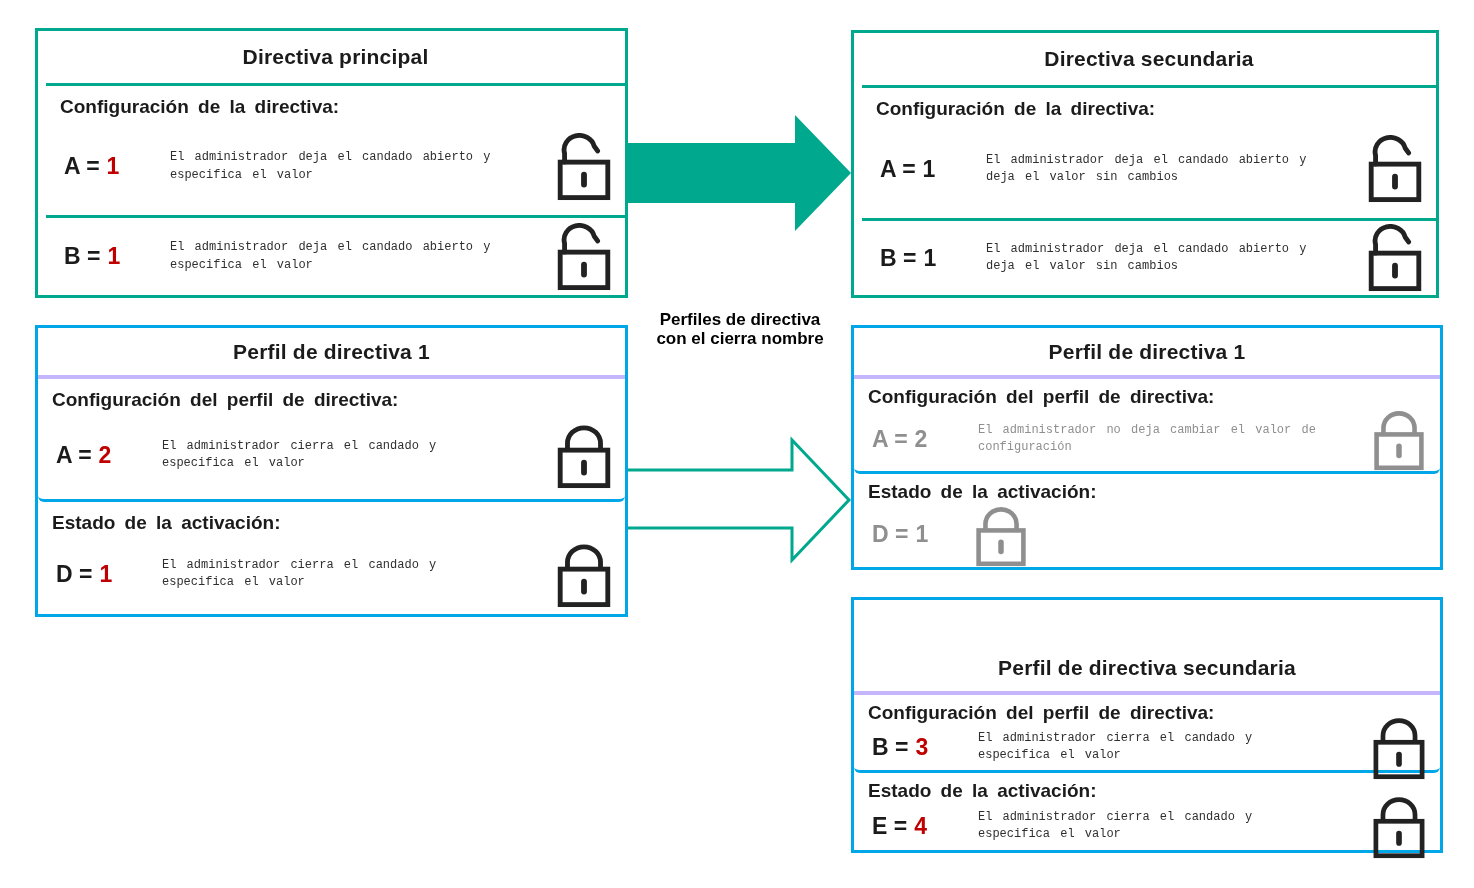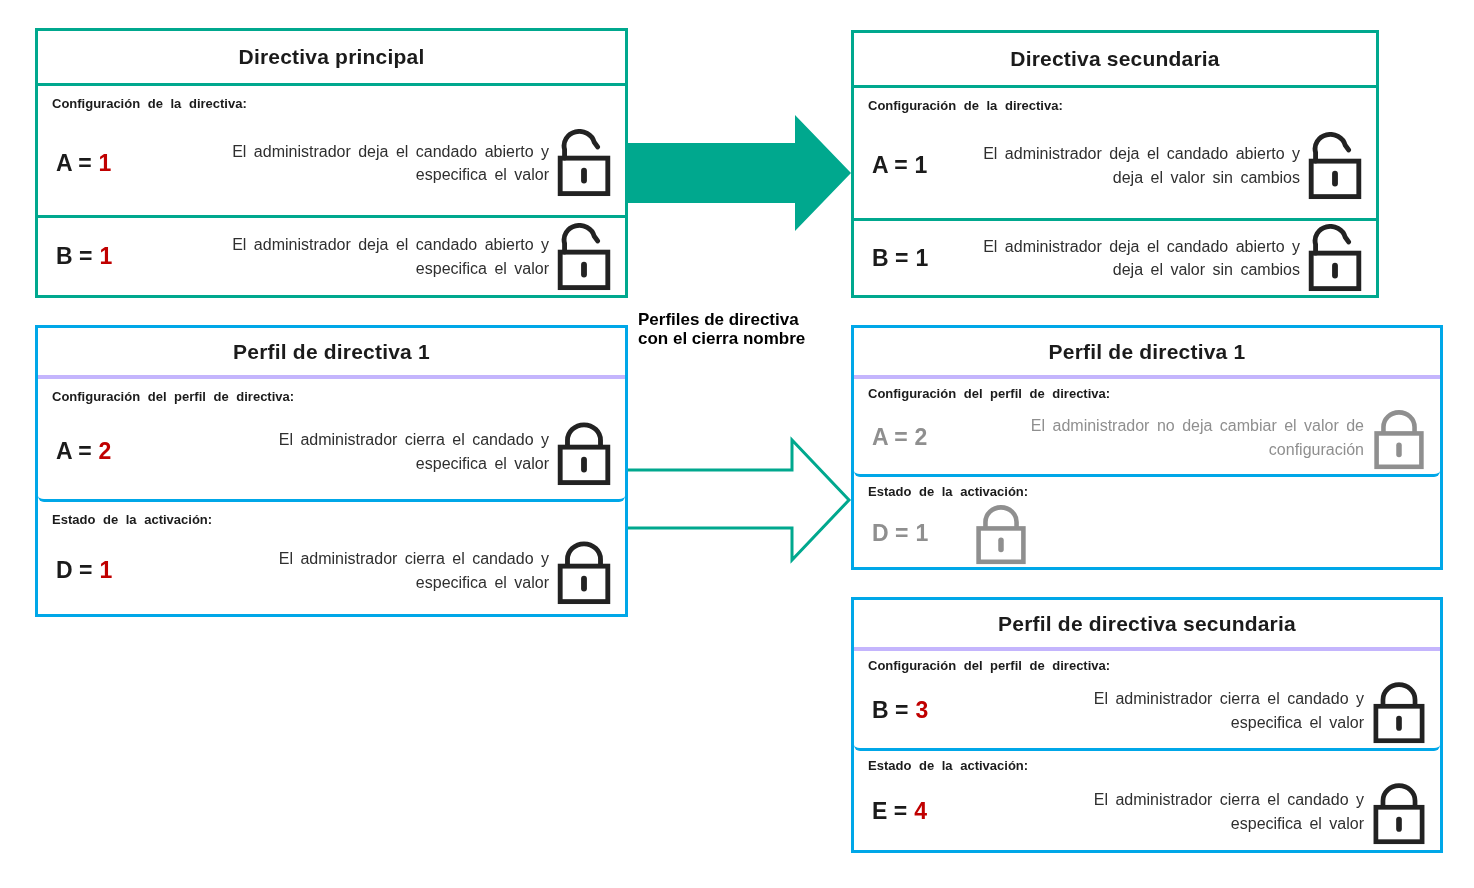--- a/index.html
+++ b/index.html
@@ -1,55 +1,55 @@
 <!DOCTYPE html>
 <html><head>
 <meta charset="utf-8">
 <style>
   html,body{margin:0;padding:0;background:#ffffff;}
   .canvas{
     position:relative;width:1474px;height:888px;background:#ffffff;overflow:hidden;
     font-family:"Liberation Sans","DejaVu Sans",sans-serif;color:#1b1b1b;
   }
   .box{position:absolute;box-sizing:border-box;display:flex;flex-direction:column;background:#fff;}
-  .box.teal{border:3px solid #00a88e;}
+  .box.teal{border:3px solid #00a88e;padding-left:8px;}
   .box.blue{border:3px solid #00a7e8;}
   .box-title{
     flex:0 0 auto;display:flex;align-items:center;justify-content:center;
     font-size:21px;font-weight:bold;color:#1b1b1b;letter-spacing:.2px;
   }
   .teal .box-title{border-bottom:3px solid #00a88e;}
   .blue  .box-title{border-bottom:4px solid #c4b5fd;}
   .section{box-sizing:border-box;display:flex;flex-direction:column;min-height:0;}
   .section.divided-teal{border-bottom:3px solid #00a88e;}
   .section.divided-blue{border-bottom:3px solid #00a7e8;border-radius:6px;}
   .section.grow{flex:1 1 auto;}
   .sec-header{
-    flex:0 0 auto;padding:10px 14px 0 14px;font-size:13px;font-weight:bold;
+    flex:0 0 auto;padding:10px 14px 0 14px;font-size:19px;font-weight:bold;
     word-spacing:4px;color:#1b1b1b;
   }
   .row{flex:1 1 auto;display:flex;align-items:center;padding:2px 12px 2px 18px;min-height:0;}
   .var{
     flex:0 0 100px;display:flex;align-items:baseline;gap:7px;
     font-size:23px;font-weight:bold;white-space:nowrap;
   }
   .desc{
-    flex:1 1 auto;text-align:right;font-size:16px;line-height:1.45;
-    word-spacing:3px;color:#2f2f2f;padding:0 6px;
+    flex:1 1 auto;text-align:left;font-size:12px;line-height:1.45;
+    word-spacing:3px;color:#2f2f2f;padding:0 6px;font-family:Liberation Mono, monospace;
   }
   .desc-inner{display:inline-block;max-width:340px;}
   .lock{flex:0 0 58px;display:flex;align-items:center;justify-content:center;color:#222222;}
   .lock svg{display:block;}
   .tone-red{color:#c00000 !important;}
   .tone-gray{color:#8f8f8f !important;}
   .tone-dark{color:#1b1b1b;}
   .tone-black{color:#222222;}
   .arrow{position:absolute;}
   .connector-label{
-    position:absolute;left:638px;top:310px;width:204px;
+    position:absolute;left:638px;top:310px;width:204px;text-align:center;
     font-size:17px;font-weight:bold;line-height:1.12;color:#000;
   }
   .connector-label span{display:block;}
 </style>
 </head>
 <body>
 
 <div class="canvas">
 
   <div class="box teal" style="left:35px;top:28px;width:593px;height:270px;">
@@ -82,21 +82,21 @@
           <svg width="56" height="68" viewBox="0 0 56 70">
               <path d="M8 30 V21 A15.5 14.5 0 0 1 38.5 13.5 L42 18.5" fill="none" stroke="currentColor" stroke-width="5" stroke-linecap="round"></path>
               <rect x="3.5" y="30" width="49" height="36.5" fill="none" stroke="currentColor" stroke-width="5"></rect>
               <rect x="25" y="40" width="6" height="16" rx="3" fill="currentColor"></rect>
             </svg>
         </span>
       </div>
     </div>
   </div>
 
-  <div class="box teal" style="left:851px;top:30px;width:528px;height:268px;">
+  <div class="box teal" style="left:851px;top:30px;width:588px;height:268px;">
     <div class="box-title" style="height:52px;">Directiva secundaria</div>
     <div class="section divided-teal" style="height:133px;">
       <div class="sec-header">Configuración de la directiva:</div>
       <div class="row">
         <div class="var">
           <span class="tone-dark">A =</span>
           <span class="tone-dark">1</span>
         </div>
         <div class="desc"><span class="desc-inner tone-normal">El administrador deja el candado abierto y deja el valor sin cambios</span></div>
         <span class="lock tone-black">
@@ -195,21 +195,21 @@
               <path d="M11 30 V23 A17 16 0 0 1 45 23 V30" fill="none" stroke="currentColor" stroke-width="5"></path>
               <rect x="3.5" y="30" width="49" height="36.5" fill="none" stroke="currentColor" stroke-width="5"></rect>
               <rect x="25" y="40" width="6" height="16" rx="3" fill="currentColor"></rect>
             </svg>
         </span>
       </div>
     </div>
   </div>
 
   <div class="box blue" style="left:851px;top:597px;width:592px;height:256px;">
-    <div class="box-title" style="height:47px;">Perfil de directiva secundaria</div>
+    <div class="box-title" style="height:47px;margin-top:44px;">Perfil de directiva secundaria</div>
     <div class="section divided-blue" style="height:100px;">
       <div class="sec-header" style="padding-top:7px;">Configuración del perfil de directiva:</div>
       <div class="row">
         <div class="var">
           <span class="tone-dark">B =</span>
           <span class="tone-red">3</span>
         </div>
         <div class="desc"><span class="desc-inner tone-normal">El administrador cierra el candado y especifica el valor</span></div>
         <span class="lock tone-black">
           <svg width="54" height="66" viewBox="0 0 56 70">

